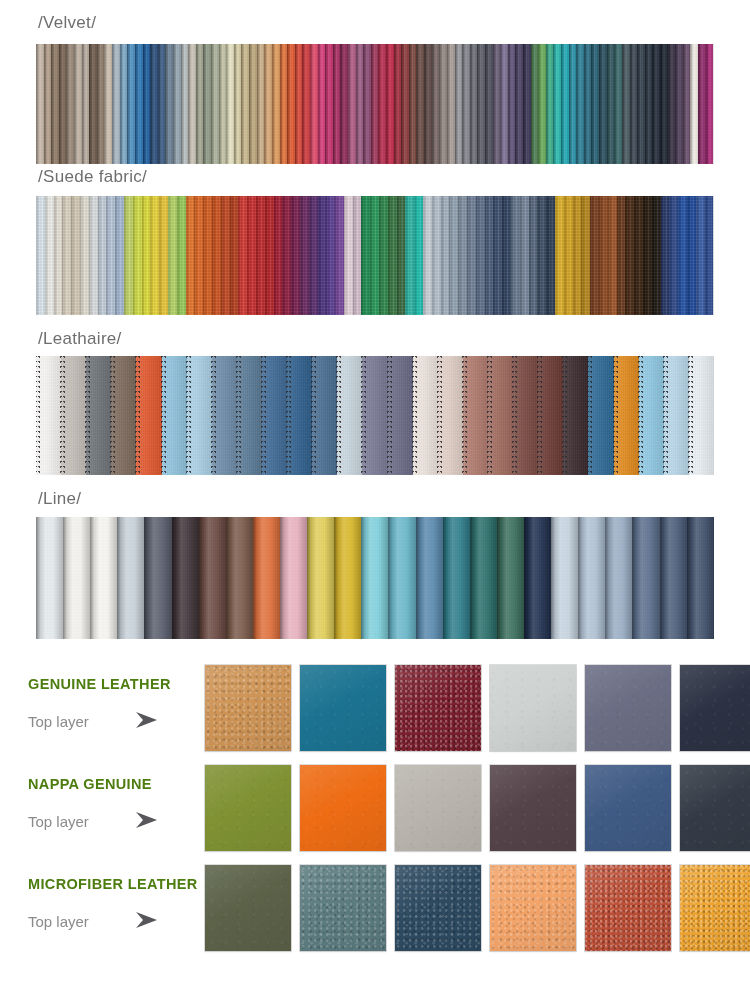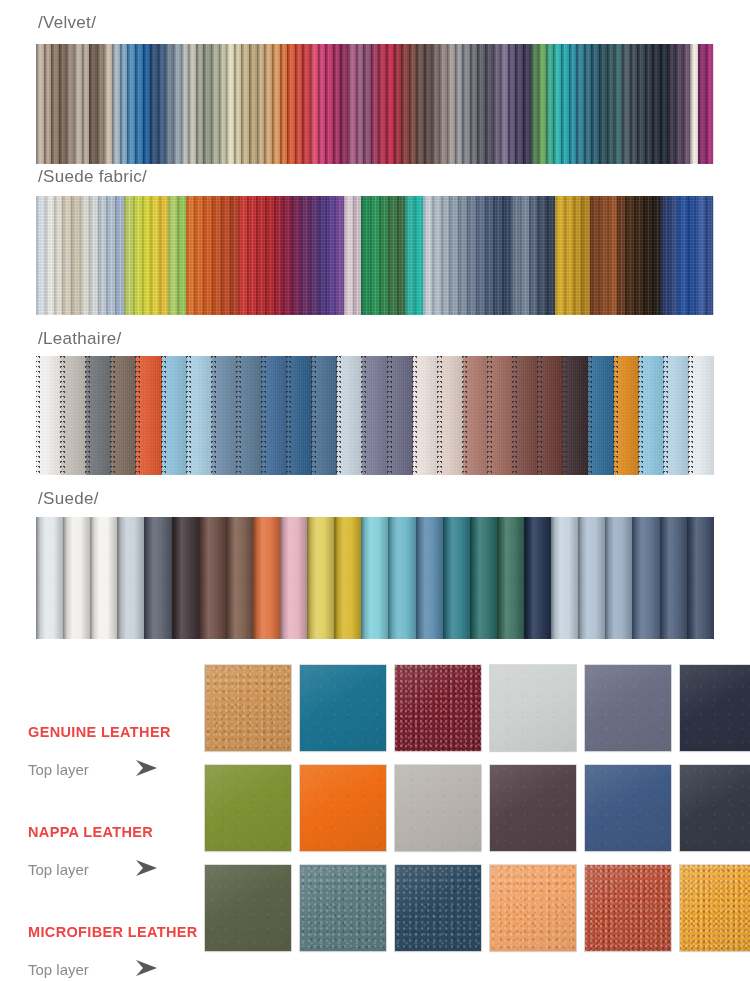--- a/index.html
+++ b/index.html
@@ -91,22 +91,22 @@
     background-image:
       repeating-linear-gradient(90deg, rgba(255,255,255,.14) 0 1px, rgba(0,0,0,.10) 1px 3px),
       repeating-linear-gradient(0deg, rgba(255,255,255,.12) 0 1px, rgba(0,0,0,.10) 1px 3px);
   }
   .grain.soft { opacity: .16; }
 
   
   .leather-row { position: absolute; left: 0; width: 750px; display: flex; align-items: flex-start; }
   .leather-info { width: 205px; flex: 0 0 205px; padding-left: 28px; padding-top: 12px; }
   .leather-title {
-    font-size: 14.5px; font-weight: bold; color: #ef4444;
-    letter-spacing: .35px; line-height: 1; white-space: nowrap; margin-top: 48px;
+    font-size: 14.5px; font-weight: bold; color: #4d7c0f;
+    letter-spacing: .35px; line-height: 1; white-space: nowrap;
   }
   .leather-sub {
     margin-top: 19px;
     display: flex; align-items: center;
     width: 132px;
   }
   .leather-sub .sub-text {
     font-size: 15px; color: #8a8a8a; font-weight: 400; line-height: 1;
     flex: 0 0 auto;
   }
@@ -347,21 +347,21 @@
           <div class="slat" style="background: rgb(58, 42, 46); width: 3.7037%;"></div>
           <div class="slat" style="background: rgb(46, 106, 150); width: 3.7037%;"></div>
           <div class="slat" style="background: rgb(224, 138, 30); width: 3.7037%;"></div>
           <div class="slat" style="background: rgb(143, 200, 226); width: 3.7037%;"></div>
           <div class="slat" style="background: rgb(184, 214, 232); width: 3.7037%;"></div>
           <div class="slat" style="background: rgb(232, 238, 242); width: 3.7037%;"></div>
           <div class="grain"></div>
         </div>
       </div>
       <div class="fabric-section" style="top: 0px;">
-        <div class="section-label" style="position: absolute; top: 490px;">/Suede/</div>
+        <div class="section-label" style="position: absolute; top: 490px;">/Line/</div>
         <div class="strip suede" style="position: absolute; top: 517px; left: 36px; width: 678px; height: 122px;">
           <div class="slat" style="background: rgb(228, 233, 236); width: 4%;"></div>
           <div class="slat" style="background: rgb(242, 241, 238); width: 4%;"></div>
           <div class="slat" style="background: rgb(246, 244, 240); width: 4%;"></div>
           <div class="slat" style="background: rgb(201, 210, 218); width: 4%;"></div>
           <div class="slat" style="background: rgb(90, 95, 110); width: 4%;"></div>
           <div class="slat" style="background: rgb(63, 51, 56); width: 4%;"></div>
           <div class="slat" style="background: rgb(107, 74, 66); width: 4%;"></div>
           <div class="slat" style="background: rgb(122, 90, 74); width: 4%;"></div>
           <div class="slat" style="background: rgb(224, 112, 60); width: 4%;"></div>
@@ -418,21 +418,21 @@
             <span class="sheen"></span>
           </div>
           <div class="swatch tex-smooth" style="background: rgb(44, 50, 67);">
             <span class="tex"></span>
             <span class="sheen"></span>
           </div>
         </div>
       </div>
       <div class="leather-row" style="top: 765px; height: 100px;">
         <div class="leather-info">
-          <div class="leather-title">NAPPA LEATHER</div>
+          <div class="leather-title">NAPPA GENUINE</div>
           <div class="leather-sub">
             <span class="sub-text">Top layer</span>
             <span class="arrow-icon"><svg width="26" height="18" viewBox="0 0 26 18" aria-hidden="true">
                 <path d="M2 1 L23 9 L2 17 L9 9 Z" fill="#58565a"></path>
               </svg></span>
           </div>
         </div>
         <div class="swatches">
           <div class="swatch tex-smooth" style="background: rgb(127, 145, 51);">
             <span class="tex"></span>

